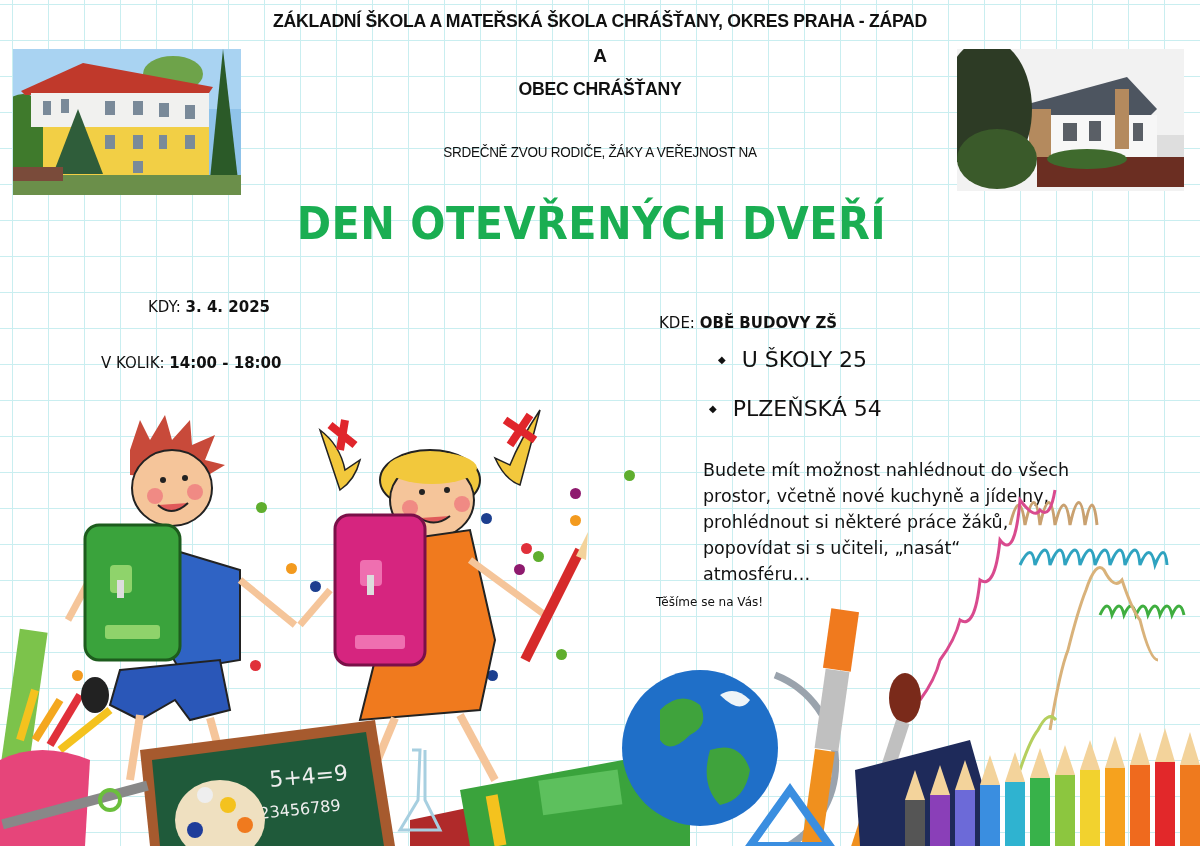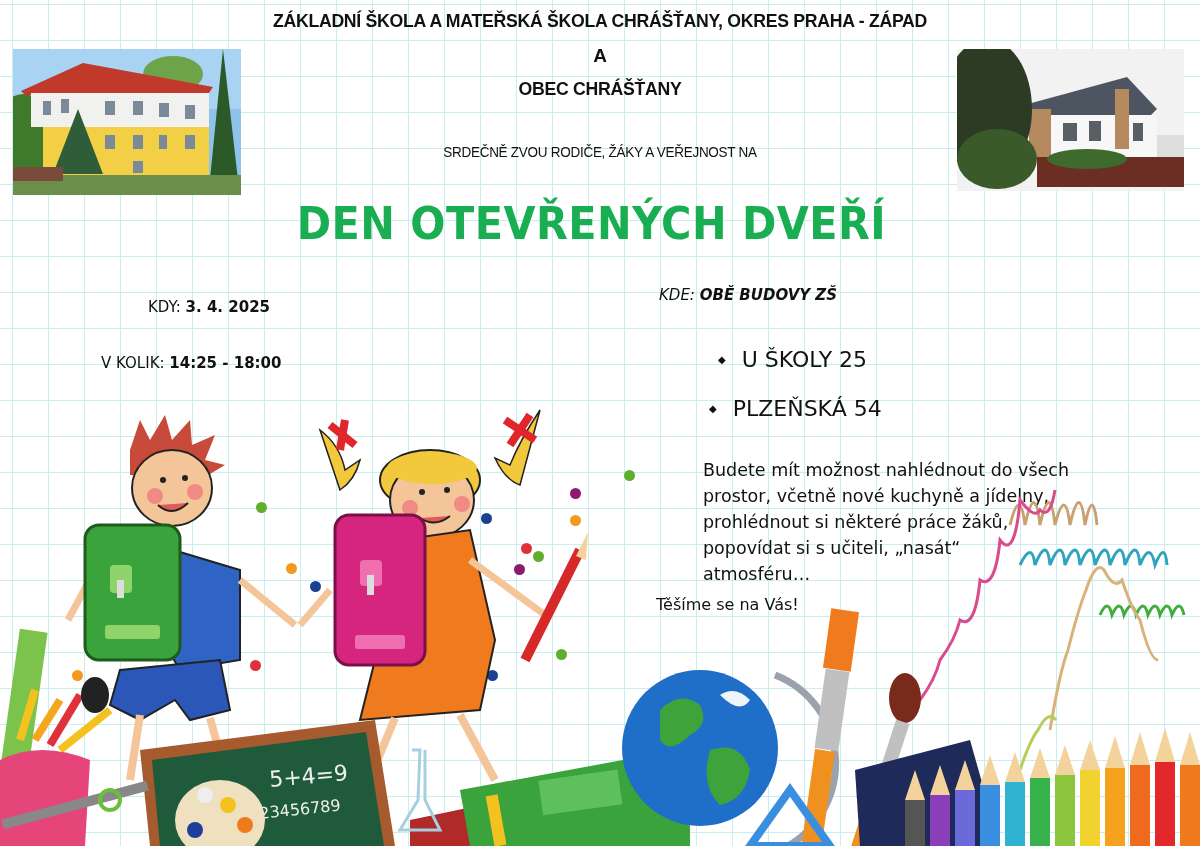--- a/index.html
+++ b/index.html
@@ -26,30 +26,30 @@
   #invite { top: 143px; font-size: 15px; font-weight: normal; transform: scaleX(0.9); }
   #title {
     position: absolute; left: 0; width: 1183px; top: 197px; text-align: center;
     font-family: "DejaVu Sans", sans-serif; font-weight: bold; font-size: 45px;
     color: #1aae52; letter-spacing: 0.5px; transform: scaleX(0.92);
   }
   .info { position: absolute; font-size: 15px; font-family: "DejaVu Sans", sans-serif; }
   .info b { font-weight: bold; }
   #kdy { left: 148px; top: 298px; }
   #kolik { left: 101px; top: 354px; }
-  #kde { left: 659px; top: 286px; font-style: italic; }
+  #kde { left: 659px; top: 314px; }
   .addr { position: absolute; font-size: 22px; display: flex; align-items: center; }
   .addr .bullet { font-size: 10px; margin-right: 16px; }
   #addr1 { left: 718px; top: 347px; }
   #addr2 { left: 709px; top: 396px; }
   #desc {
     position: absolute; left: 656px; top: 457px; width: 370px;
     font-size: 17.5px; line-height: 26px; font-family: "DejaVu Sans", sans-serif; margin-left: 47px;
   }
-  #greet { position: absolute; left: 656px; top: 595px; font-size: 16px; }
+  #greet { position: absolute; left: 656px; top: 595px; font-size: 12px; }
   .photo { position: absolute; overflow: hidden; }
   #photo-left { left: 13px; top: 49px; width: 228px; height: 146px; }
   #photo-right { left: 957px; top: 49px; width: 227px; height: 142px; }
   .dot { position: absolute; border-radius: 50%; width: 11px; height: 11px; }
 </style>
 </head>
 <body>
 
 <div class="header-line" id="hdr1">ZÁKLADNÍ ŠKOLA A MATEŘSKÁ ŠKOLA CHRÁŠŤANY, OKRES PRAHA - ZÁPAD</div>
 <div class="header-line" id="hdr2">A</div>
@@ -107,21 +107,21 @@
     <ellipse cx="130" cy="110" rx="40" ry="10" fill="#3f6a2d"></ellipse>
   </svg>
 </div>
 
 <div class="info" id="kdy">
   <span>KDY:</span>
   <b>3. 4. 2025</b>
 </div>
 <div class="info" id="kolik">
   <span>V KOLIK:</span>
-  <b>14:25 - 18:00</b>
+  <b>14:00 - 18:00</b>
 </div>
 
 <div class="info" id="kde">
   <span>KDE:</span>
   <b>OBĚ BUDOVY ZŠ</b>
 </div>
 <div class="addr" id="addr1">
   <span class="bullet">◆</span>
   <span>U ŠKOLY 25</span>
 </div>

